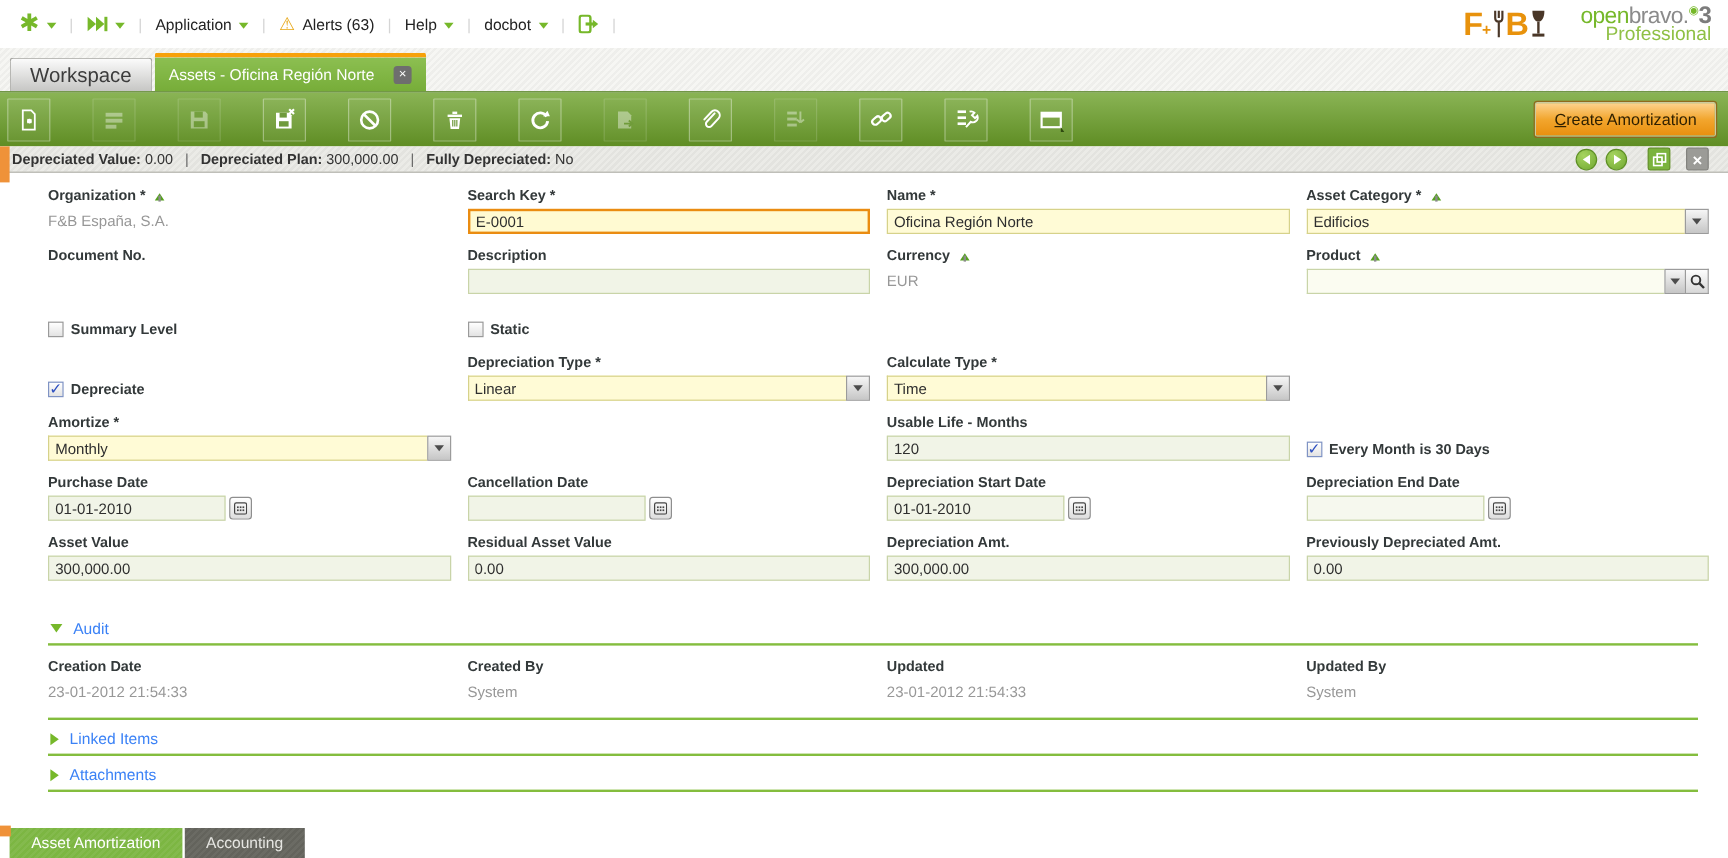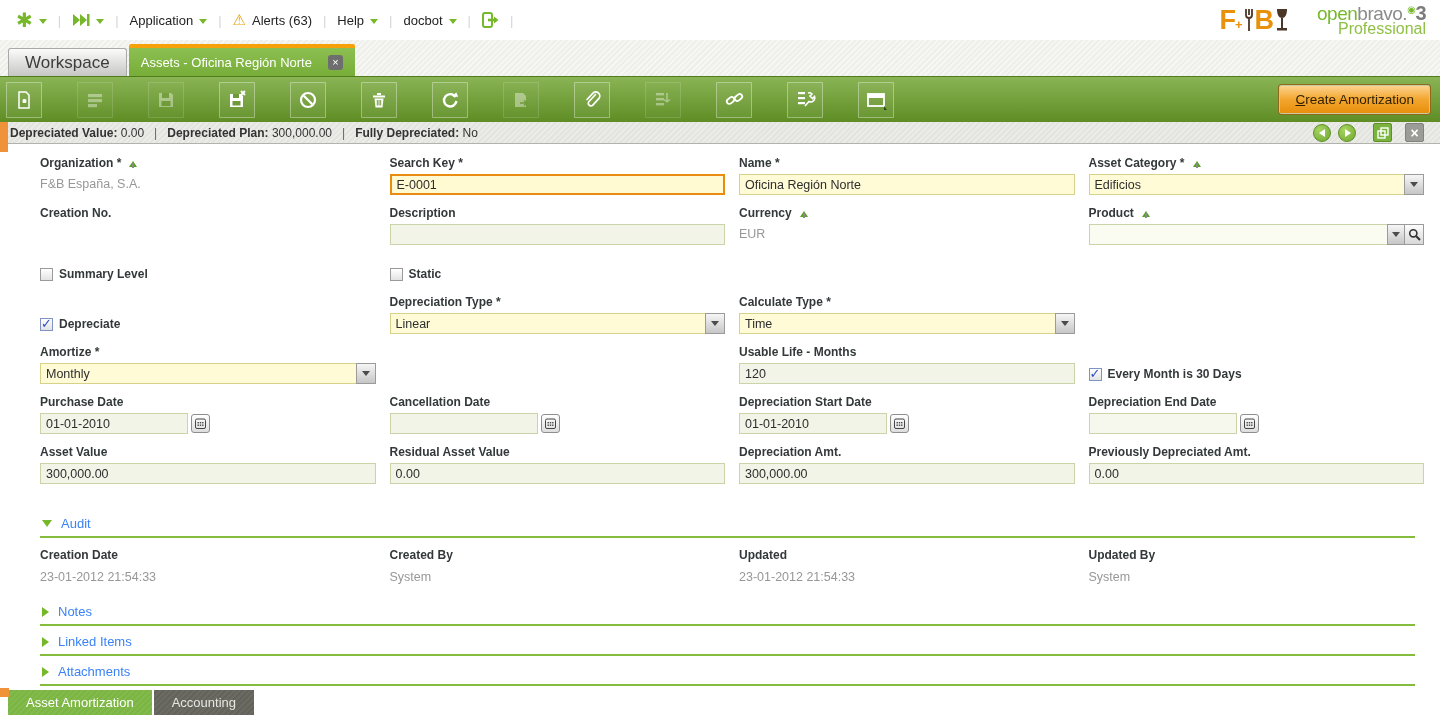--- a/index.html
+++ b/index.html
@@ -344,21 +344,21 @@
           <div class="combo-btn">
               <span class="c-dn"></span>
             </div>
         </div>
       </div>
     </div>
 
     <div class="frow">
       <div class="fld">
         <label>
-            <span>Creation No.</span>
+            <span>Document No.</span>
           </label>
       </div>
       <div class="fld">
         <label>
             <span>Description</span>
           </label>
         <input class="inp" value="" style="">
       </div>
       <div class="fld">
         <label>
@@ -589,24 +589,20 @@
           <div class="aval">23-01-2012 21:54:33</div>
         </div>
         <div>
           <div class="alabel">Updated By</div>
           <div class="aval">System</div>
         </div>
       </div>
     </div>
 
     <div class="collapsed" style="margin-top:8px;">
-      <div class="section-h">
-        <span class="arr-right"></span>
-        <span class="s-title">Notes</span>
-      </div>
       <div class="greenline"></div>
     </div>
     <div class="collapsed">
       <div class="section-h">
         <span class="arr-right"></span>
         <span class="s-title">Linked Items</span>
       </div>
       <div class="greenline"></div>
     </div>
     <div class="collapsed">

